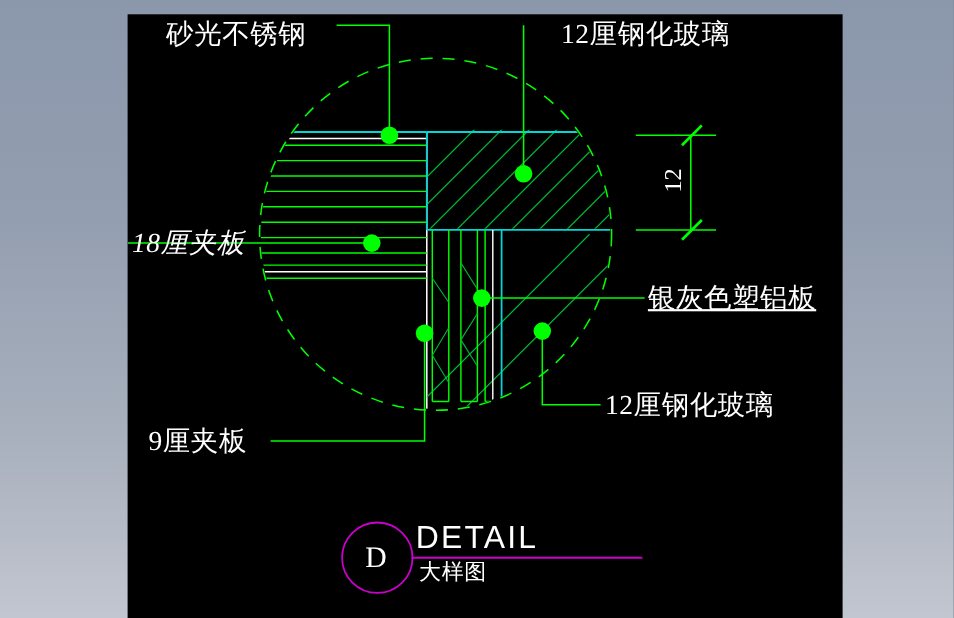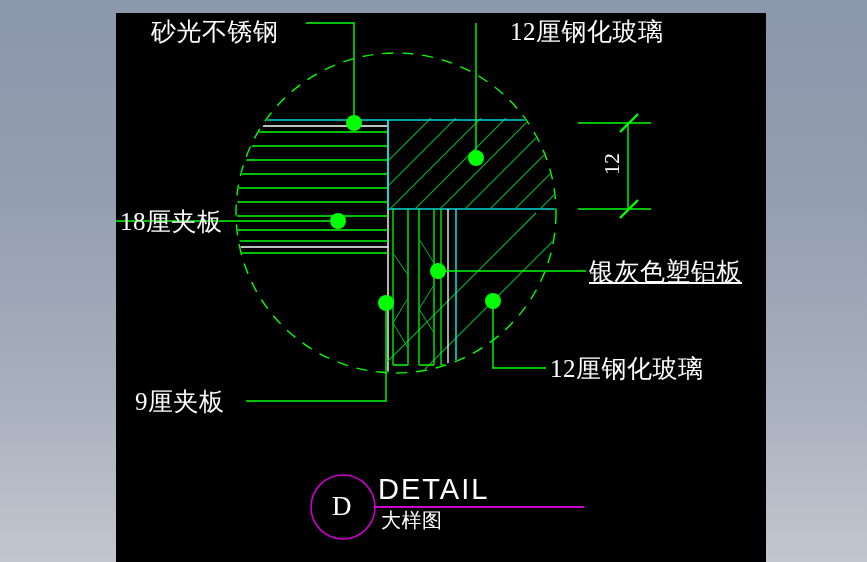--- a/index.html
+++ b/index.html
@@ -204,21 +204,21 @@
         <circle cx="227" cy="494" r="32" fill="none" stroke="#cc00cc" stroke-width="1.6"></circle>
         <line x1="258" y1="494" x2="468" y2="494" stroke="#cc00cc" stroke-width="1.8"></line>
       </g>
 
     </svg>
 
     <div class="lbl lbl-cn" style="left:35px; top:6px;">砂光不锈钢</div>
 
     <div class="lbl lbl-cn" style="left:394px; top:6px;">12厘钢化玻璃</div>
 
-    <div class="lbl lbl-cn" style="left:4px; top:196px;">18厘夹板</div>
+    <div class="lbl lbl-cn" style="left:4px; top:196px;font-style:italic;">18厘夹板</div>
 
     <div class="lbl lbl-cn" style="left:473px; top:246px;text-decoration:underline;">银灰色塑铝板</div>
 
     <div class="lbl lbl-cn" style="left:434px; top:343px;">12厘钢化玻璃</div>
 
     <div class="lbl lbl-cn" style="left:19px; top:376px;text-align:center;">9厘夹板</div>
 
     <div class="dim-txt" style="left:485px; top:140px;">12</div>
 
     <div class="dmark" style="left:216px; top:478px;">D</div>

